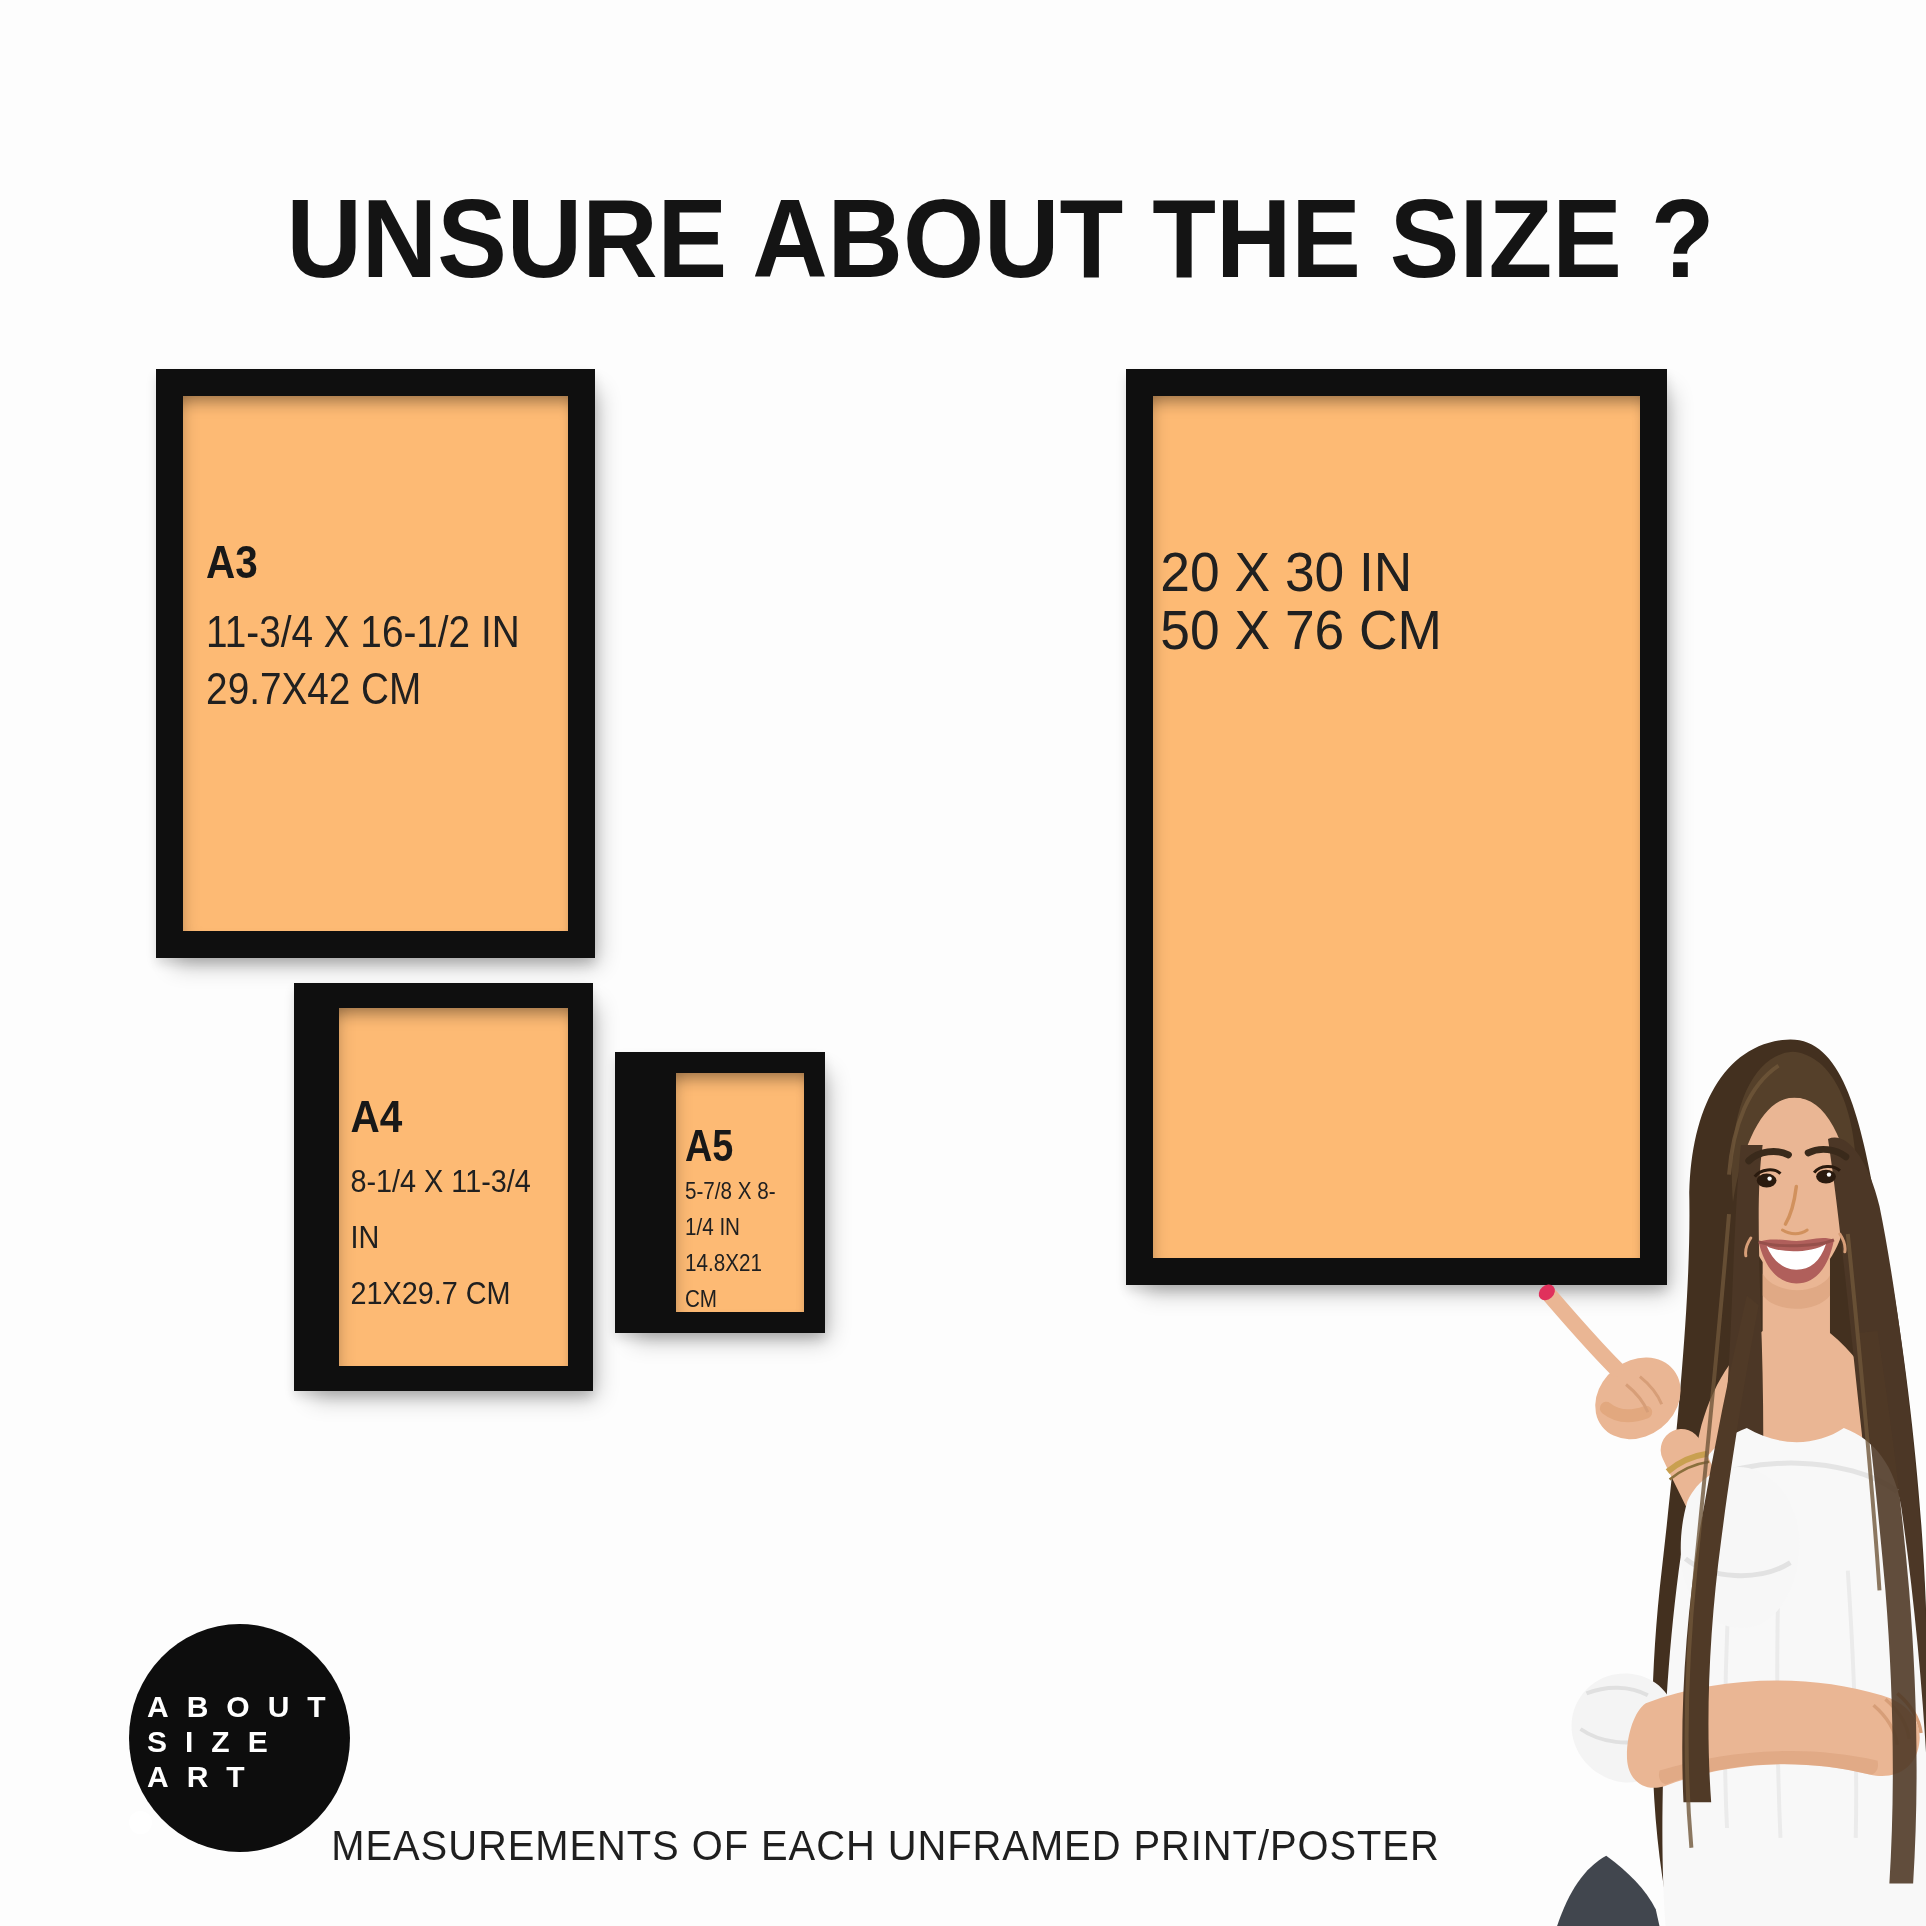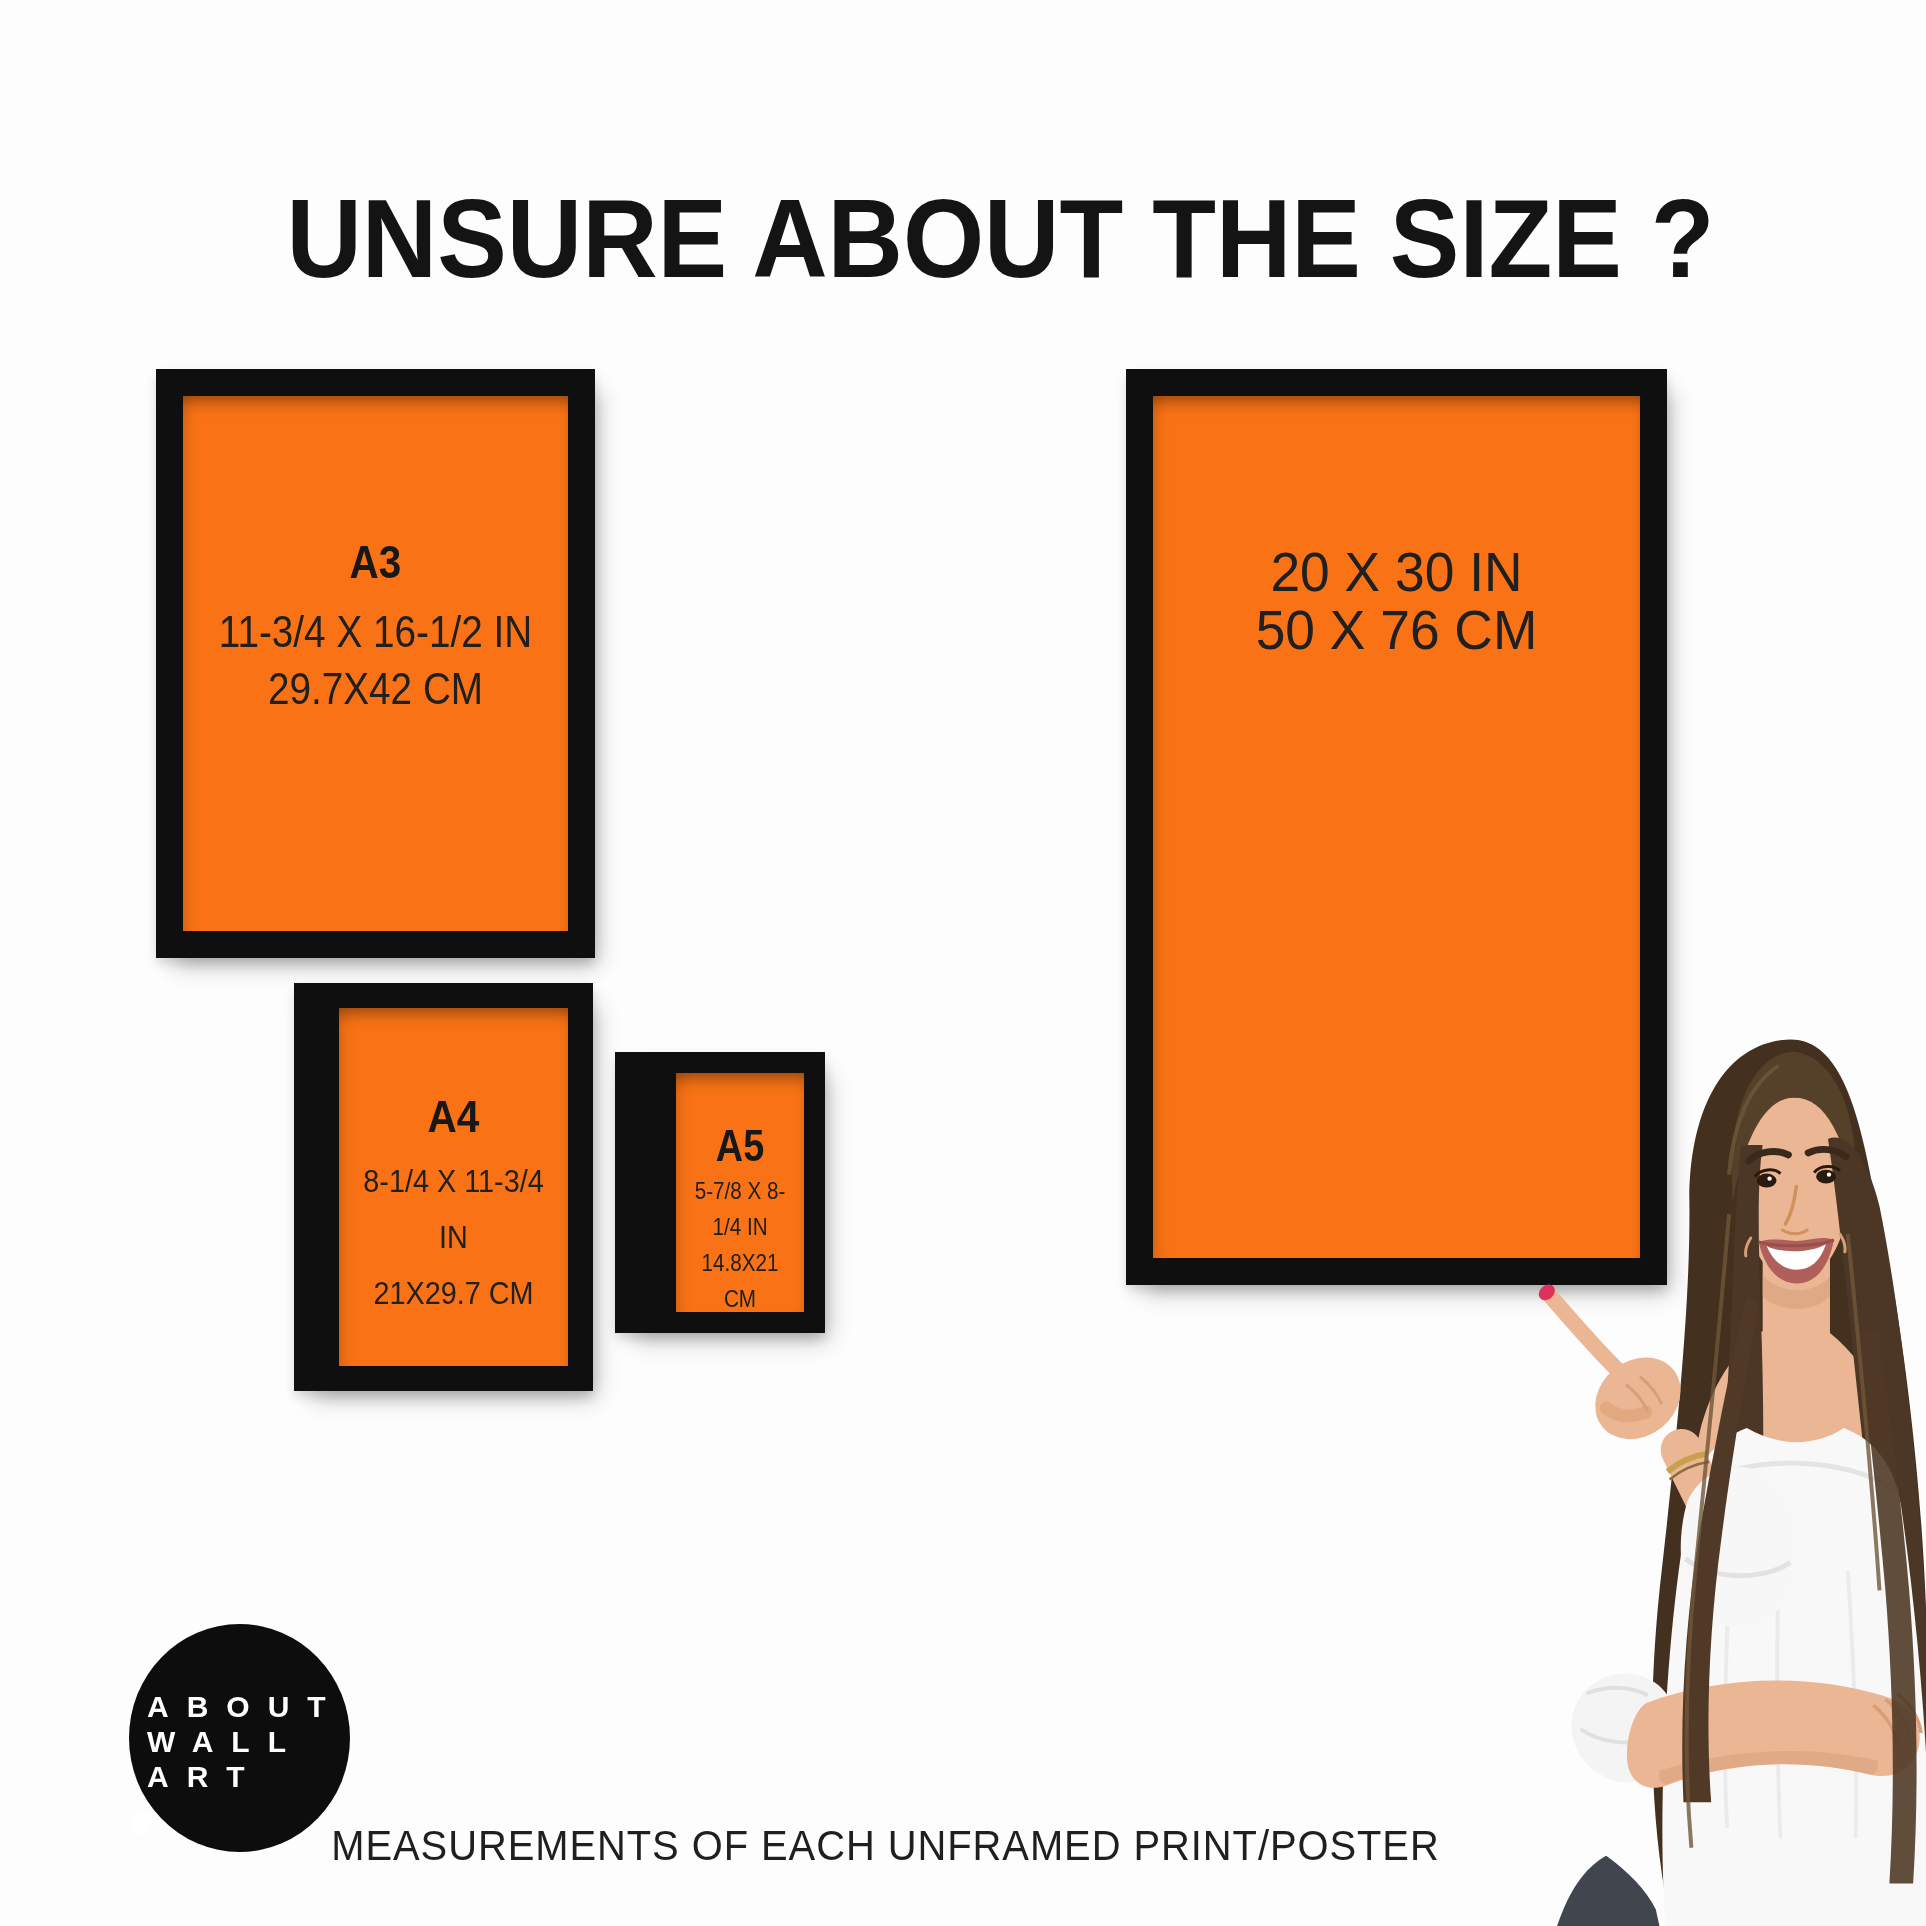--- a/index.html
+++ b/index.html
@@ -22,26 +22,25 @@
     transform:translateX(37px) scaleX(0.94);
   }
 
   
   .frame{
     position:absolute;
     background:#0f0f0f;
     box-shadow:10px 14px 22px -8px rgba(0,0,0,0.30), 0 6px 10px rgba(0,0,0,0.12);
   }
   .mat{
-    position:absolute;inset:27px;background:#f97316;
+    position:absolute;inset:27px;background:#fdba74;
     box-shadow:inset 0 15px 16px -10px rgba(0,0,0,0.40),
                inset 14px 0 16px -12px rgba(0,0,0,0.16),
                inset -8px 0 12px -10px rgba(0,0,0,0.10);
     display:flex;flex-direction:column;align-items:center;
-    text-align:center;
   }
   .size-text{width:100%;transform-origin:50% 0;}
   .size-name{font-weight:700;color:#181818;}
   .size-line{font-weight:400;color:#202020;}
 
   .f-a3{left:156px;top:369px;width:439px;height:589px;}
   .f-a3 .size-text{padding-top:139px;transform:scaleX(0.88);}
   .f-a3 .size-name{font-size:46px;margin-bottom:14px;}
   .f-a3 .size-line{font-size:44px;line-height:1.3;}
 
@@ -135,21 +134,21 @@
       <div class="size-text">
         <div class="size-name">A5</div>
         <div class="size-line">5-7/8 X 8-1/4 IN</div>
         <div class="size-line">14.8X21 CM</div>
       </div>
     </div>
   </div>
 
   <div class="logo">
     <div class="logo-line">ABOUT</div>
-    <div class="logo-line">WALL</div>
+    <div class="logo-line">SIZE</div>
     <div class="logo-line">ART</div>
     <div class="logo-dot"></div>
   </div>
 
   <div class="caption">MEASUREMENTS OF EACH UNFRAMED PRINT/POSTER</div>
 
   <div class="woman">
     <svg viewBox="0 0 500 900" xmlns="http://www.w3.org/2000/svg">
 
       <path fill="#43301f" d="M354 4 C290 12 259 82 260 170 C261 268 248 400 230 558 C216 694 222 810 242 900 L500 900 L500 612 C497 462 474 272 448 167 C431 72 411 -4 354 4 Z"></path>

